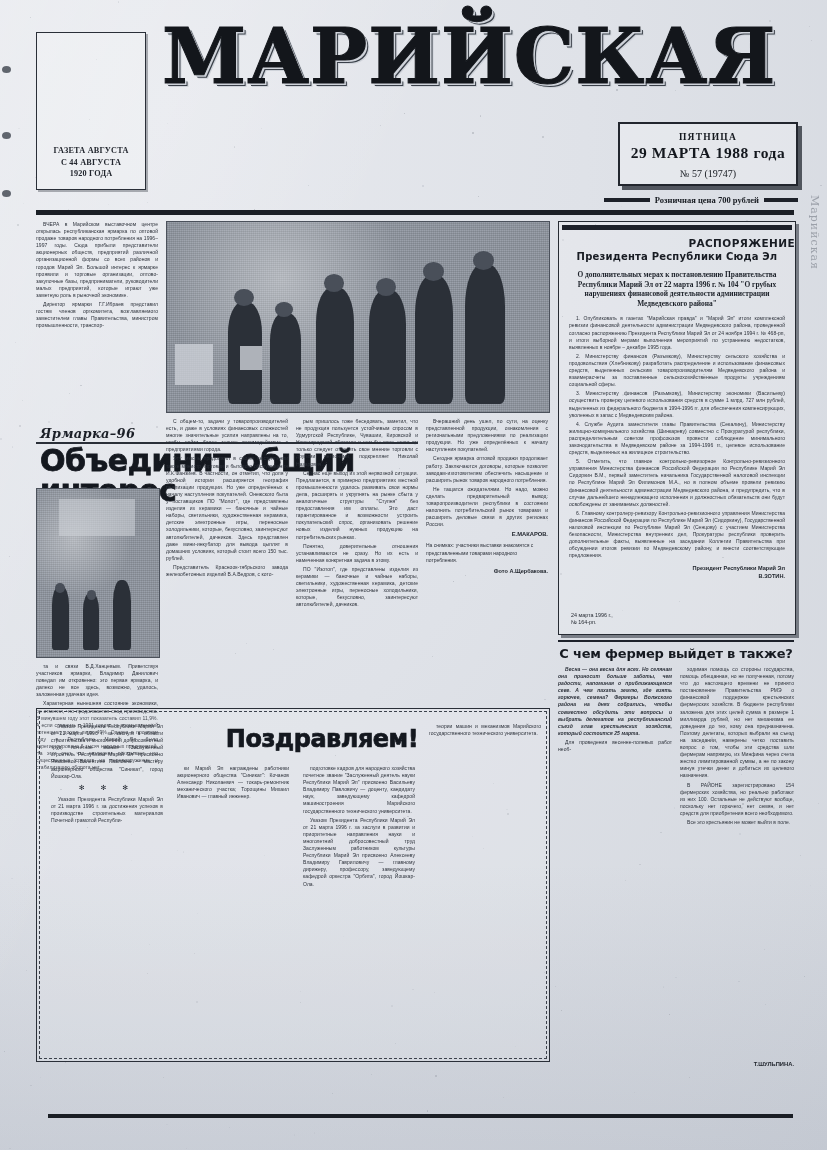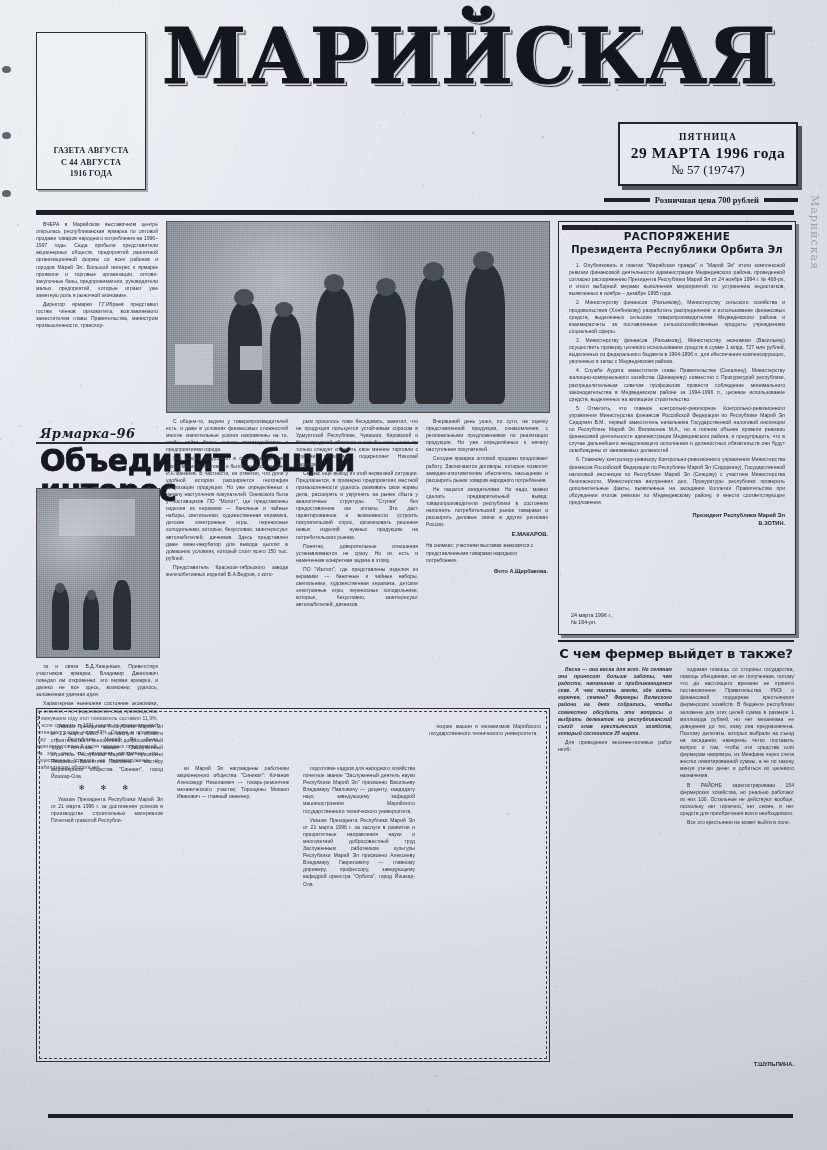--- a/index.html
+++ b/index.html
@@ -90,21 +90,21 @@
 
   #datebox{
     position:absolute;left:600px;top:104px;width:176px;height:60px;
     border:2px solid #22262e;background:rgba(255,255,255,.25);
     box-shadow:4px 4px 0 rgba(35,40,50,.75);
     text-align:center;
     font-family:"Liberation Serif", serif;color:#14181e;
   }
   #dow{font-size:9.5px;font-weight:bold;letter-spacing:1.2px;margin-top:8px;}
   #dfull{font-size:15.5px;font-weight:bold;letter-spacing:.6px;margin-top:2px;}
-  #dnum{font-size:13px;}
+  #dnum{font-size:10px;margin-top:6px;}
 
   #priceline{
     position:absolute;left:480px;top:176px;width:300px;height:12px;
     display:flex;align-items:center;justify-content:flex-end;gap:5px;
   }
   #priceline .bar{height:4px;background:#1d2129;flex:0 0 46px;}
   #priceline .bar2{height:4px;background:#1d2129;flex:0 0 34px;}
   #price-txt{font-size:8.5px;font-weight:bold;color:#161a20;font-family:"Liberation Serif",serif;white-space:nowrap;}
 
   #headrule{position:absolute;left:18px;top:192px;width:758px;height:5px;background:#1b1f26;}
@@ -156,21 +156,21 @@
   }
 
   
   #decree{
     position:absolute;left:540px;top:203px;width:236px;height:412px;
     border:1.6px solid #262b33;background:rgba(255,255,255,.16);
     box-shadow:3px 3px 0 rgba(40,46,56,.55);
   }
   #decree-top{height:5px;background:#1d212a;margin:3px 3px 0 3px;}
   #decree-h1{
-    text-align:center;font-family:"DejaVu Sans",sans-serif;
+    text-align:right;margin-top:7px;font-family:"DejaVu Sans",sans-serif;
     font-weight:bold;font-size:10.5px;color:#181c23;letter-spacing:.4px;
   }
   #decree-h2{
     text-align:center;margin-top:2px;font-family:"DejaVu Sans",sans-serif;
     font-weight:bold;font-size:10px;color:#181c23;letter-spacing:.2px;
   }
   #decree-sub{
     margin:8px 12px 0 12px;text-align:center;
     font-family:"Liberation Serif",serif;font-weight:bold;
     font-size:7.4px;line-height:9.6px;color:#1d222a;
@@ -484,31 +484,31 @@
   </div>
 
 <div class="sheet">
 
   <div id="masthead">
 
     <div id="emblem-box">
       <div id="emblem-cap">
         <div>ГАЗЕТА АВГУСТА</div>
         <div>С 44 АВГУСТА</div>
-        <div>1916 ГОДА</div>
+        <div>1920 ГОДА</div>
       </div>
     </div>
 
     <div id="title-wrap">
       <div id="t1" class="bigtitle">МАРИЙСКАЯ</div>
     </div>
 
     <div id="datebox">
       <div id="dow">ПЯТНИЦА</div>
-      <div id="dfull">29 МАРТА 1996 года</div>
+      <div id="dfull">29 МАРТА 1988 года</div>
       <div id="dnum">№ 57 (19747)</div>
     </div>
 
     <div id="priceline">
       <div class="bar"></div>
       <div id="price-txt">Розничная цена 700 рублей</div>
       <div class="bar2"></div>
     </div>
 
     <div id="headrule"></div>
@@ -584,21 +584,22 @@
       <p>Не тащатся ожидателями. Но надо, можно сделать предварительный вывод: товаропроизводители республики в состоянии наполнить потребительский рынок товарами и расширить деловые связи в других регионах России.</p>
     </div>
     <div class="byline">Е.МАКАРОВ.</div>
     <div class="capt">На снимках: участники выставки знакомятся с представленными товарами народного потребления.</div>
     <div class="credit">Фото А.Щербакова.</div>
   </div>
 
   <div id="decree">
     <div id="decree-top"></div>
     <div id="decree-h1">РАСПОРЯЖЕНИЕ</div>
-    <div id="decree-h2">Президента Республики Орбита Эл</div>
+    <div id="decree-h2">Президента Республики Сюда Эл</div>
+    <div id="decree-sub">О дополнительных мерах к постановлению Правительства Республики Марий Эл от 22 марта 1996 г. № 104 "О грубых нарушениях финансовой деятельности администрации Медведевского района"</div>
     <div id="decree-body" class="body-txt">
       <p>1. Опубликовать в газетах "Марийская правда" и "Марий Эл" итоги комплексной ревизии финансовой деятельности администрации Медведевского района, проведенной согласно распоряжению Президента Республики Марий Эл от 24 ноября 1994 г. № 468-рп, и итоги выборной мерами выполнения мероприятий по устранению недостатков, выявленных в ноябре – декабре 1995 года.</p>
       <p>2. Министерству финансов (Разъмкову), Министерству сельского хозяйства и продовольствия (Хлебникову) разработать распределение и использование финансовых средств, выделенных сельским товаропроизводителям Медведевского района и взаимерасчеты за поставленные сельскохозяйственные продукты учреждениям социальной сферы.</p>
       <p>3. Министерству финансов (Разъмкову), Министерству экономики (Васильеву) осуществить проверку целевого использования средств в сумме 1 млрд. 727 млн рублей, выделенных из федерального бюджета в 1994-1996 гг. для обеспечения компенсирующих, уволенных в запас с Медведевским района.</p>
       <p>4. Службе Аудита заместителя главы Правительства (Секалину), Министерству жилищно-коммунального хозяйства (Шинкареву) совместно с Прокуратурой республики, распределительным советом профсоюзов провести соблюдение минимального законодательства в Медведевском районе за 1994-1996 гг., целевое использование средств, выделенных на жилищное строительство.</p>
       <p>5. Отметить, что главное контрольно-ревизорное Контрольно-ревизионного управления Министерства финансов Российской Федерации по Республике Марий Эл Сидоркин В.М., первый заместитель начальника Государственной налоговой инспекции по Республике Марий Эл Филимонов М.А., но в полном объеме провели ревизию финансовой деятельности администрации Медведевского района, и предупредить, что в случае дальнейшего ненадлежащего исполнения и должностных обязательств они будут освобождены от занимаемых должностей.</p>
       <p>6. Главному контролеру-ревизору Контрольно-ревизионного управления Министерства финансов Российской Федерации по Республике Марий Эл (Сидоркину), Государственной налоговой инспекции по Республике Марий Эл (Сенцову) с участием Министерства безопасности, Министерства внутренних дел, Прокуратуры республики проверить дополнительные факты, выявленные на заседании Коллегии Правительства при обсуждении итогов ревизии по Медведевскому району, и внести соответствующие предложения.</p>
     </div>
     <div id="decree-sign">
       <div>Президент Республики Марий Эл</div>
@@ -623,20 +624,21 @@
       <div class="body-txt">
         <p>ходимая помощь со стороны государства, помощь обещанная, но не полученная, потому что до настоящего времени не принято постановление Правительства РМЭ о финансовой поддержке крестьянских фермерских хозяйств. В бюджете республики заложена для этих целей сумма в размере 1 миллиарда рублей, но нет механизма ее доведения до тех, кому она предназначена. Поэтому делегаты, которых выбрали на съезд на заседании, намерены четко поставить вопрос о том, чтобы эти средства шли фермерам напрямую, из Минфина через счета жестко лимитированной суммы, а не по закону минуя утечки денег и добиться их целевого назначения.</p>
         <p>В РАЙОНЕ зарегистрировано 154 фермерских хозяйства, но реально работают из них 100. Остальные не действуют вообще, поскольку нет горючего, нет семян, и нет средств для приобретения всего необходимого.</p>
         <p>Все это крестьянин не может выйти в поле.</p>
       </div>
     </div>
   </div>
   <div id="farm-sign">Т.ШУЛЬПИНА.</div>
 
   <div id="congrats">
+    <div id="congrats-title">Поздравляем!</div>
 
     <div class="cg-col" id="cg1">
       <div class="body-txt">
         <p>Указом Президента Республики Марий Эл от 21 марта 1996 г. за заслуги в области строительства и многолетний добросовестный труд почетное звание "Заслуженный строитель Республики Марий Эл" присвоено Янышевой Валентине Павловне — мастеру акционерного общества "Синикат", город Йошкар-Ола.</p>
       </div>
       <div class="stars">✻  ✻  ✻</div>
       <div class="body-txt">
         <p>Указом Президента Республики Марий Эл от 21 марта 1996 г. за достижения успехов в производстве строительных материалов Почетной грамотой Республи-</p>
       </div>
     </div>

